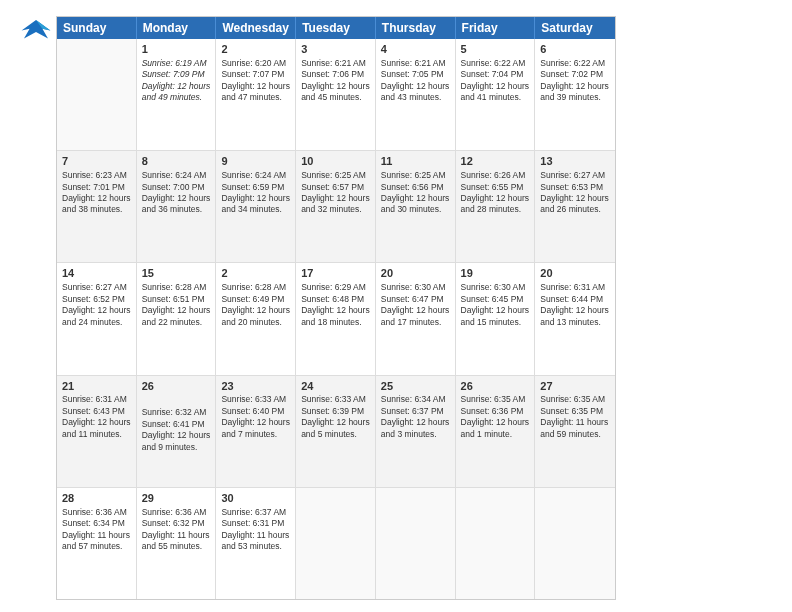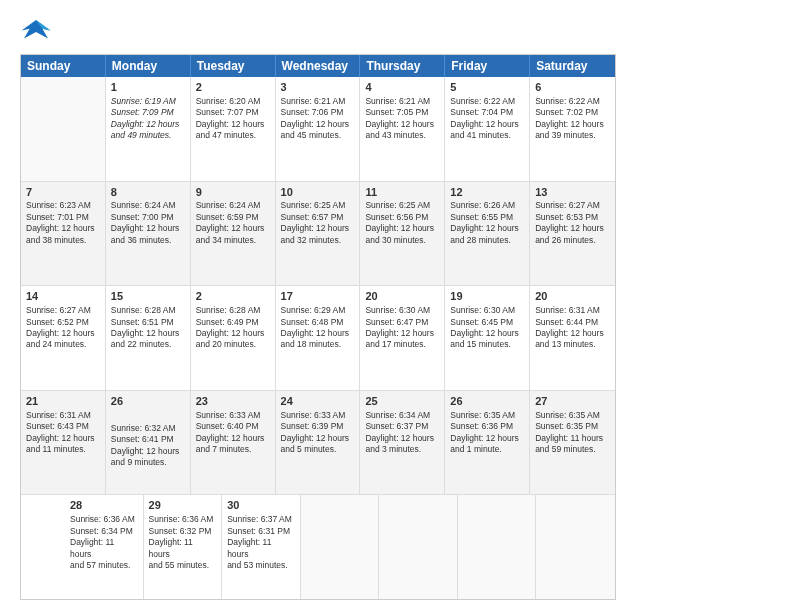--- a/index.html
+++ b/index.html
@@ -8,21 +8,21 @@
       height: 612px;
       font-family: Arial, sans-serif;
       background: #fff;
       overflow: hidden;
     }
     .page {
       width: 636px;
       height: 612px;
       padding: 16px 20px 12px 20px;
       display: flex;
-      flex-direction: column;
+      flex-direction: row;
     }
     .header {
       display: flex;
       justify-content: space-between;
       align-items: flex-start;
       margin-bottom: 10px;
     }
     .logo {
       display: flex;
       align-items: center;
@@ -69,21 +69,21 @@
       display: flex;
       flex-direction: column;
       flex: 1;
     }
     .cal-row {
       display: grid;
       grid-template-columns: repeat(7, 1fr);
       flex: 1;
       border-bottom: 1px solid #ddd;
     }
-    .cal-row:last-child { border-bottom: none; margin-left: 44px; }
+    .cal-row:last-child { border-bottom: none; }
     .cal-cell {
       border-right: 1px solid #ddd;
       padding: 3px 5px;
       font-size: 9px;
       color: #333;
       line-height: 1.35;
       vertical-align: top;
       background: #fff;
     }
     .cal-cell:last-child { border-right: none; }
@@ -120,22 +120,22 @@
     <div class="title-block">
       <div class="month-title"></div>
       <div class="location"></div>
     </div>
   </div>
 
   <div class="calendar">
     <div class="cal-header">
     <div class="cal-header-cell">Sunday</div>
         <div class="cal-header-cell">Monday</div>
+        <div class="cal-header-cell">Wednesday</div>
         <div class="cal-header-cell">Tuesday</div>
-        <div class="cal-header-cell">Wednesday</div>
         <div class="cal-header-cell">Thursday</div>
         <div class="cal-header-cell">Friday</div>
         <div class="cal-header-cell">Saturday</div>
       </div>
     <div class="cal-body">
     <div class="cal-row">
           <div class="cal-cell empty"></div>
           <div class="cal-cell">
             <span class="day-num">1</span>
             <div class="cell-text" style="white-space: pre-line; font-style: italic;">Sunrise: 6:19 AM

